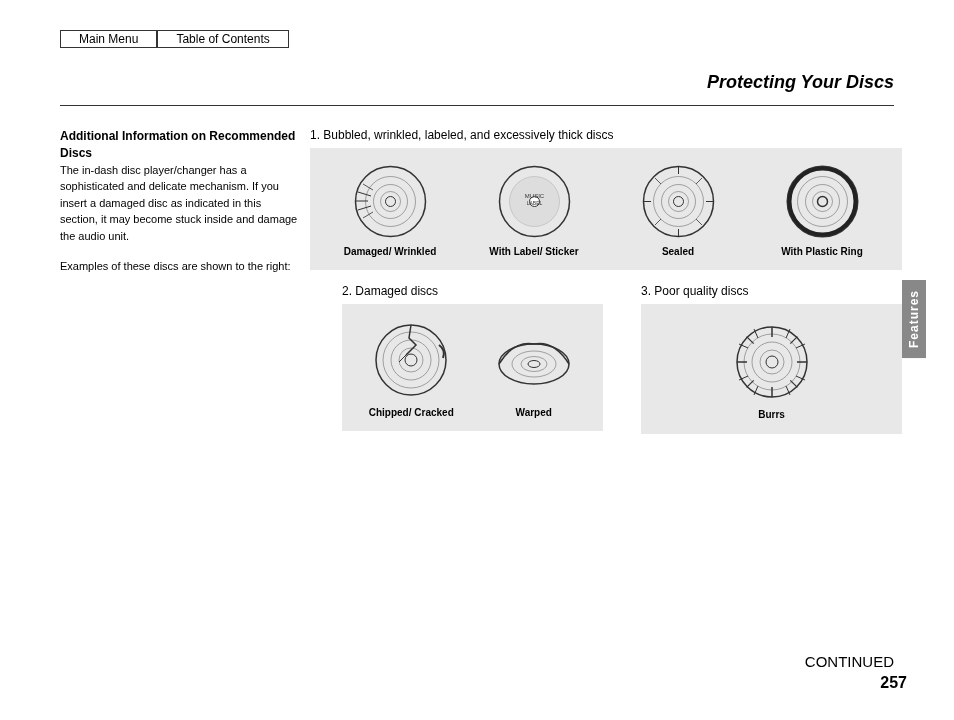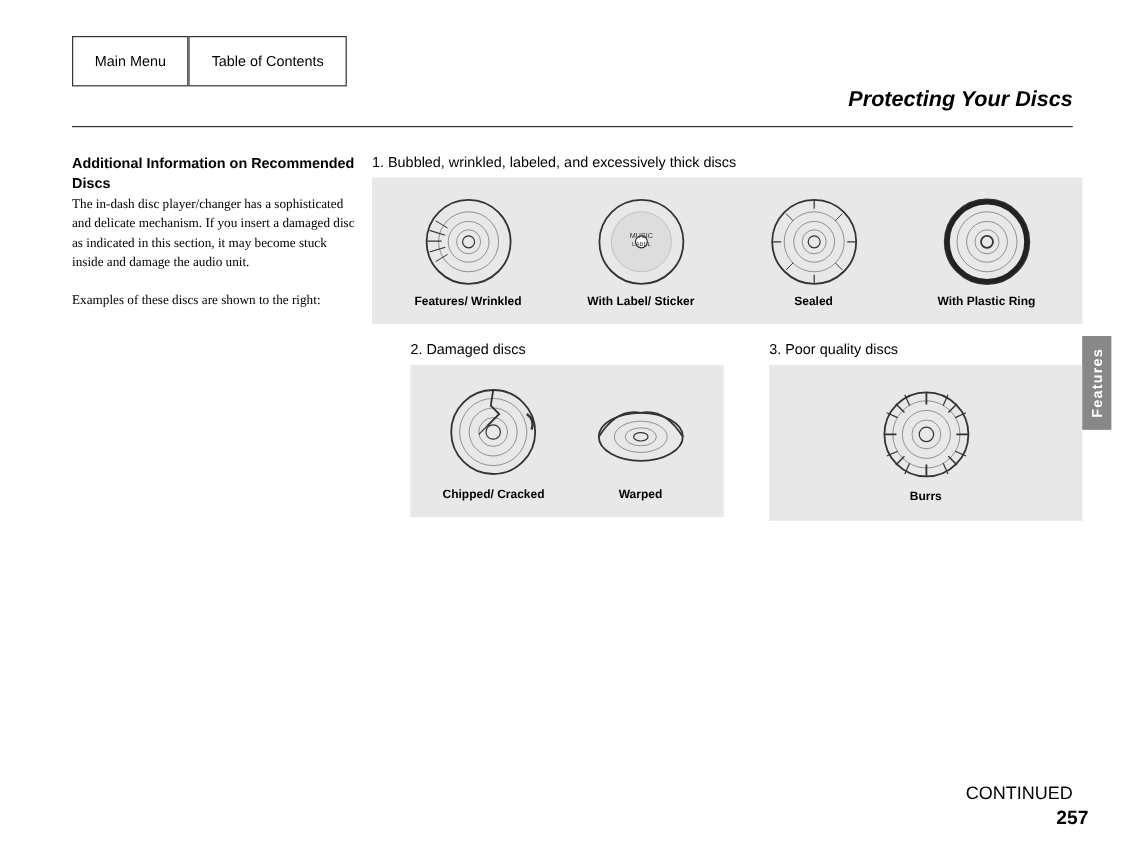--- a/index.html
+++ b/index.html
@@ -23,21 +23,21 @@
     .nav-buttons {
       position: absolute;
       top: 30px;
       left: 60px;
       display: flex;
       gap: 0;
     }
     .nav-btn {
       border: 1px solid #333;
       background: #fff;
-      padding: 13px 18px;
+      padding: 1px 18px;
       font-size: 12px;
       cursor: pointer;
     }
 
     
     .page-title {
       position: absolute;
       top: 72px;
       right: 60px;
       font-size: 18px;
@@ -80,21 +80,20 @@
     .left-column .section-title {
       font-size: 12px;
       font-weight: bold;
       line-height: 1.4;
       margin-bottom: 0;
     }
     .left-column .section-body {
       font-size: 11px;
       line-height: 1.5;
       margin-bottom: 14px;
-      font-family: Liberation Serif, serif;
     }
 
     
     .right-column {
       position: absolute;
       top: 128px;
       left: 310px;
       right: 52px;
     }
 
@@ -200,21 +199,21 @@
             <ellipse cx="37.5" cy="37.5" rx="10" ry="10" fill="none" stroke="#555" stroke-width="0.5"></ellipse>
             <ellipse cx="37.5" cy="37.5" rx="17" ry="17" fill="none" stroke="#555" stroke-width="0.5"></ellipse>
             <ellipse cx="37.5" cy="37.5" rx="25" ry="25" fill="none" stroke="#555" stroke-width="0.5"></ellipse>
 
             <line x1="5" y1="28" x2="18" y2="32" stroke="#333" stroke-width="1"></line>
             <line x1="3" y1="37" x2="15" y2="37" stroke="#333" stroke-width="1"></line>
             <line x1="5" y1="46" x2="18" y2="42" stroke="#333" stroke-width="1"></line>
             <line x1="10" y1="20" x2="20" y2="26" stroke="#333" stroke-width="0.8"></line>
             <line x1="10" y1="54" x2="20" y2="48" stroke="#333" stroke-width="0.8"></line>
           </svg>
-          <div class="disc-label">Features/ Wrinkled</div>
+          <div class="disc-label">Damaged/ Wrinkled</div>
         </div>
 
         <div class="disc-item">
           <svg class="disc-svg" width="75" height="75" viewBox="0 0 75 75">
             <ellipse cx="37.5" cy="37.5" rx="35" ry="35" fill="none" stroke="#333" stroke-width="1.5"></ellipse>
             <ellipse cx="37.5" cy="37.5" rx="5" ry="5" fill="none" stroke="#333" stroke-width="1"></ellipse>
             <ellipse cx="37.5" cy="37.5" rx="25" ry="25" fill="#ddd" stroke="#aaa" stroke-width="0.5"></ellipse>
             <ellipse cx="37.5" cy="37.5" rx="5" ry="5" fill="white" stroke="#333" stroke-width="1"></ellipse>
             <text x="37.5" y="34" text-anchor="middle" font-size="6" fill="#333">MUSIC</text>
             <text x="37.5" y="41" text-anchor="middle" font-size="5" fill="#333">LABEL</text>

